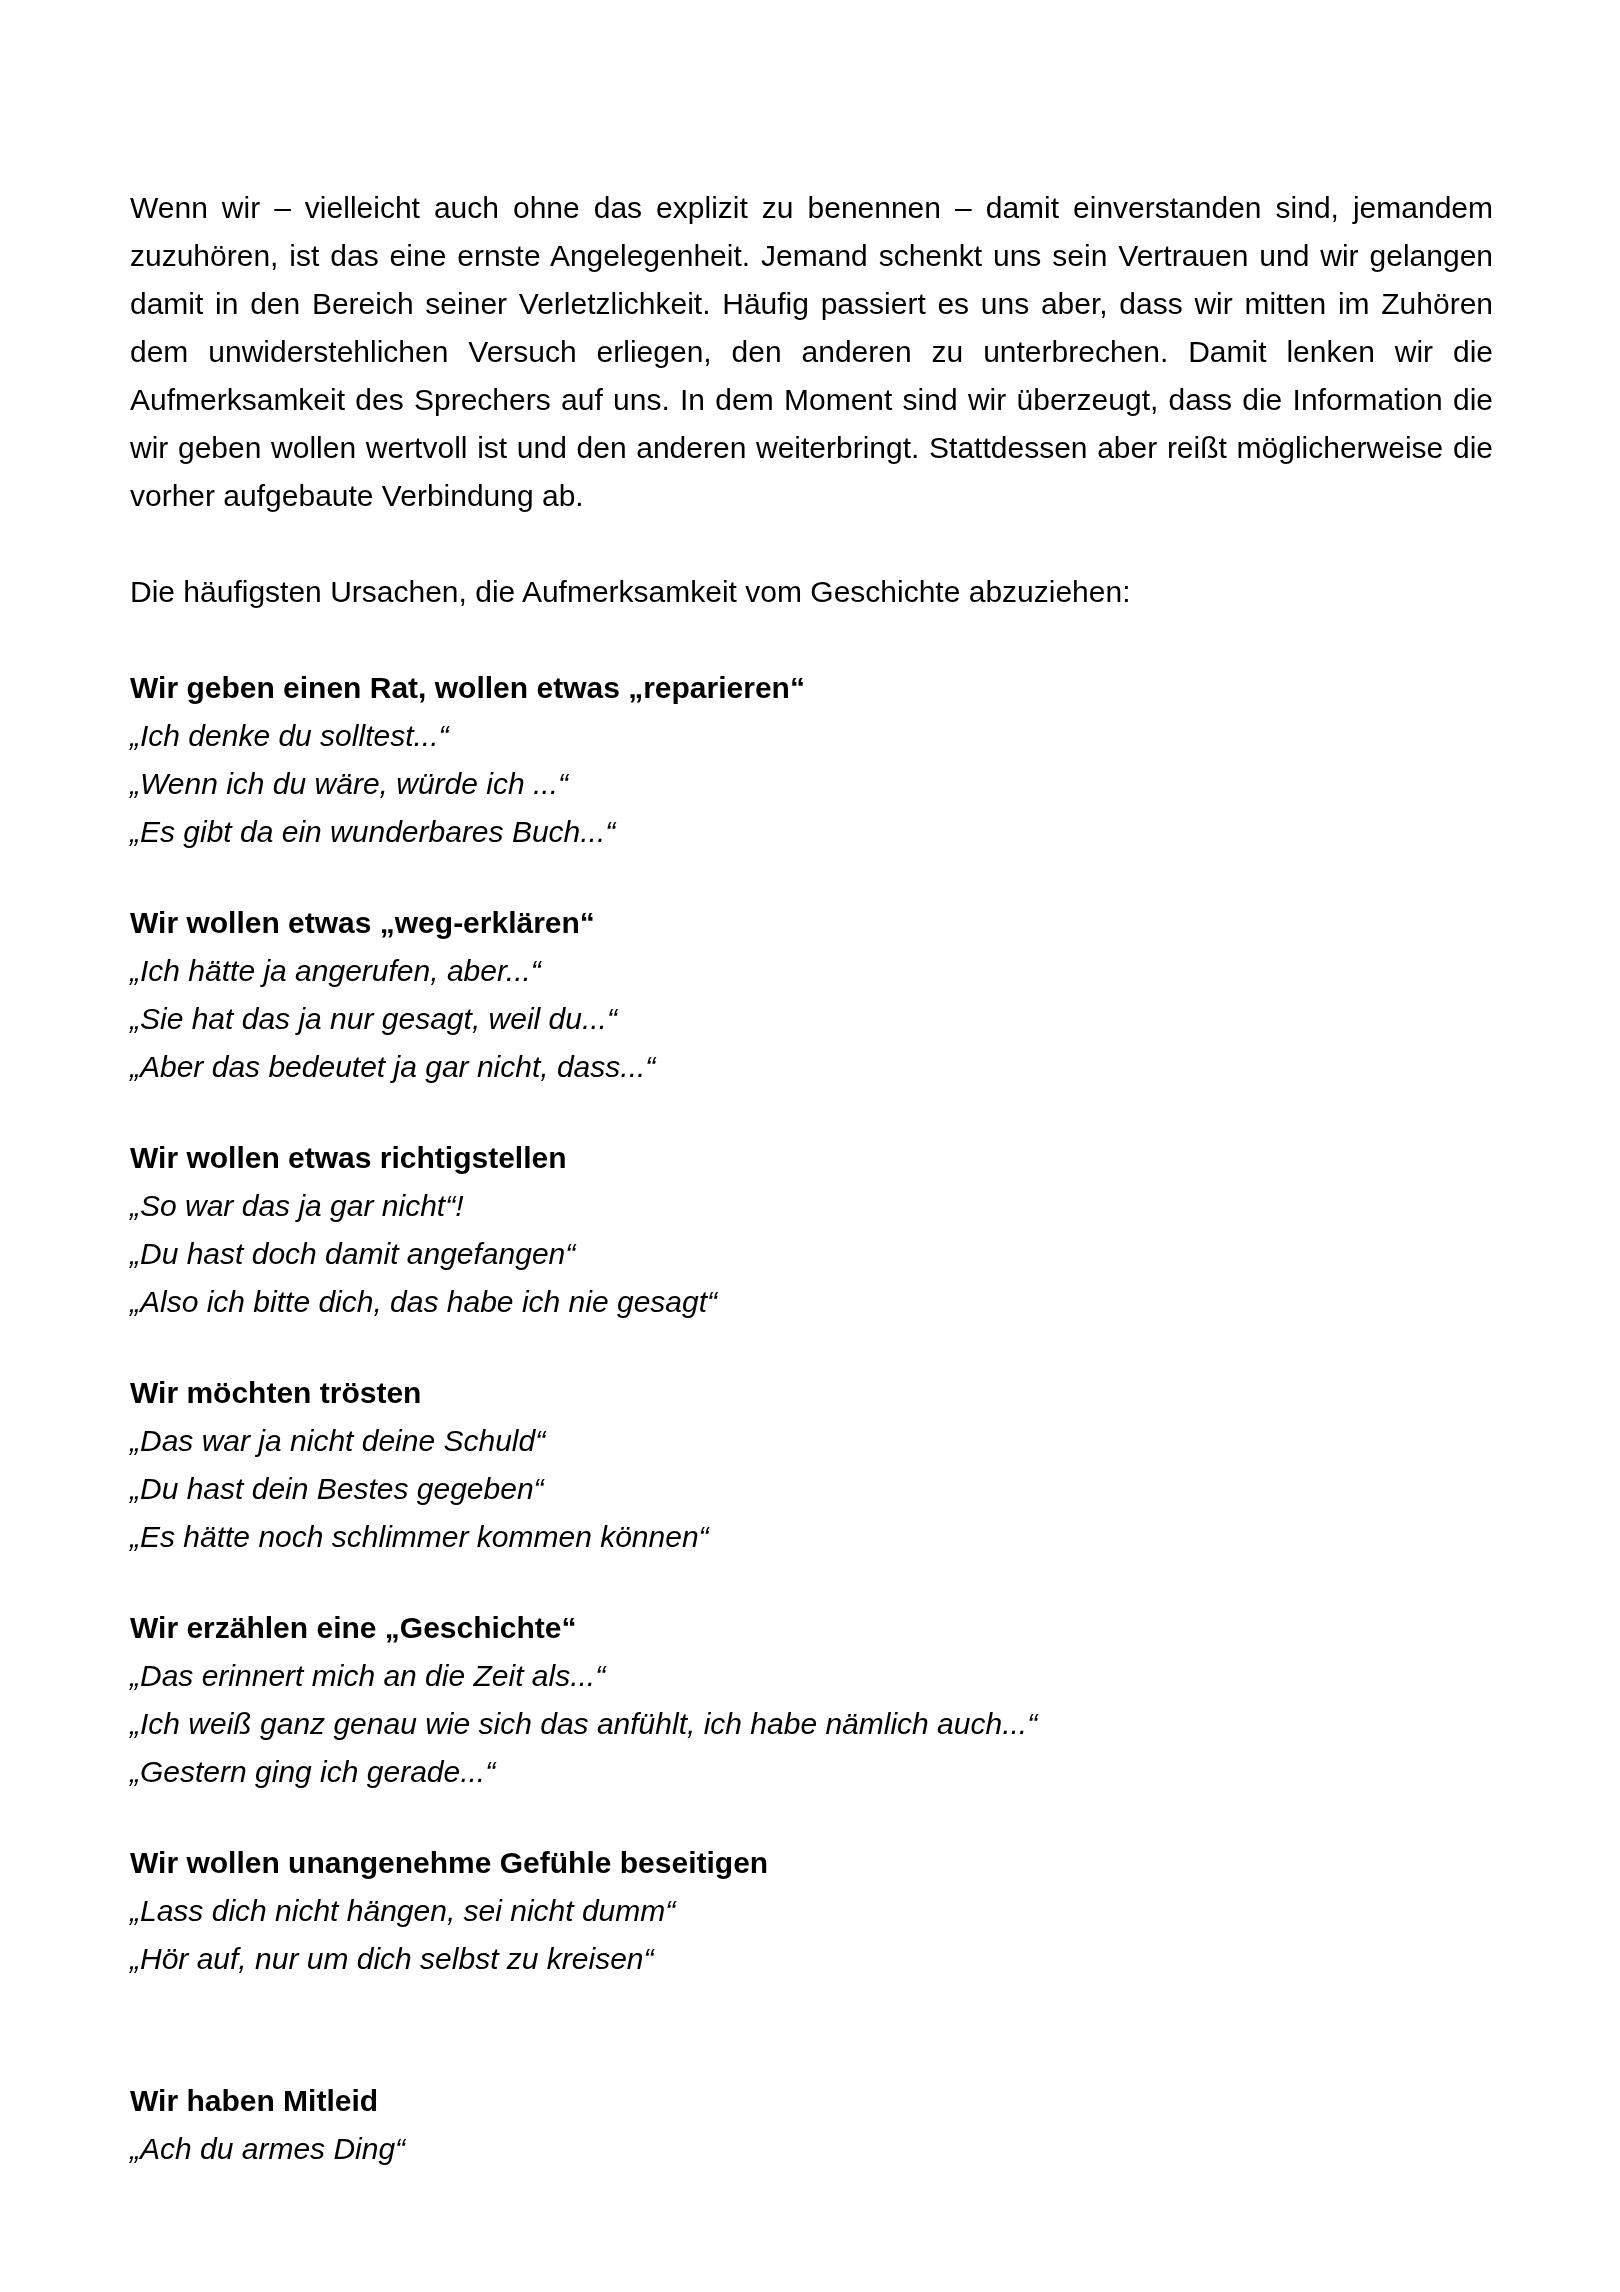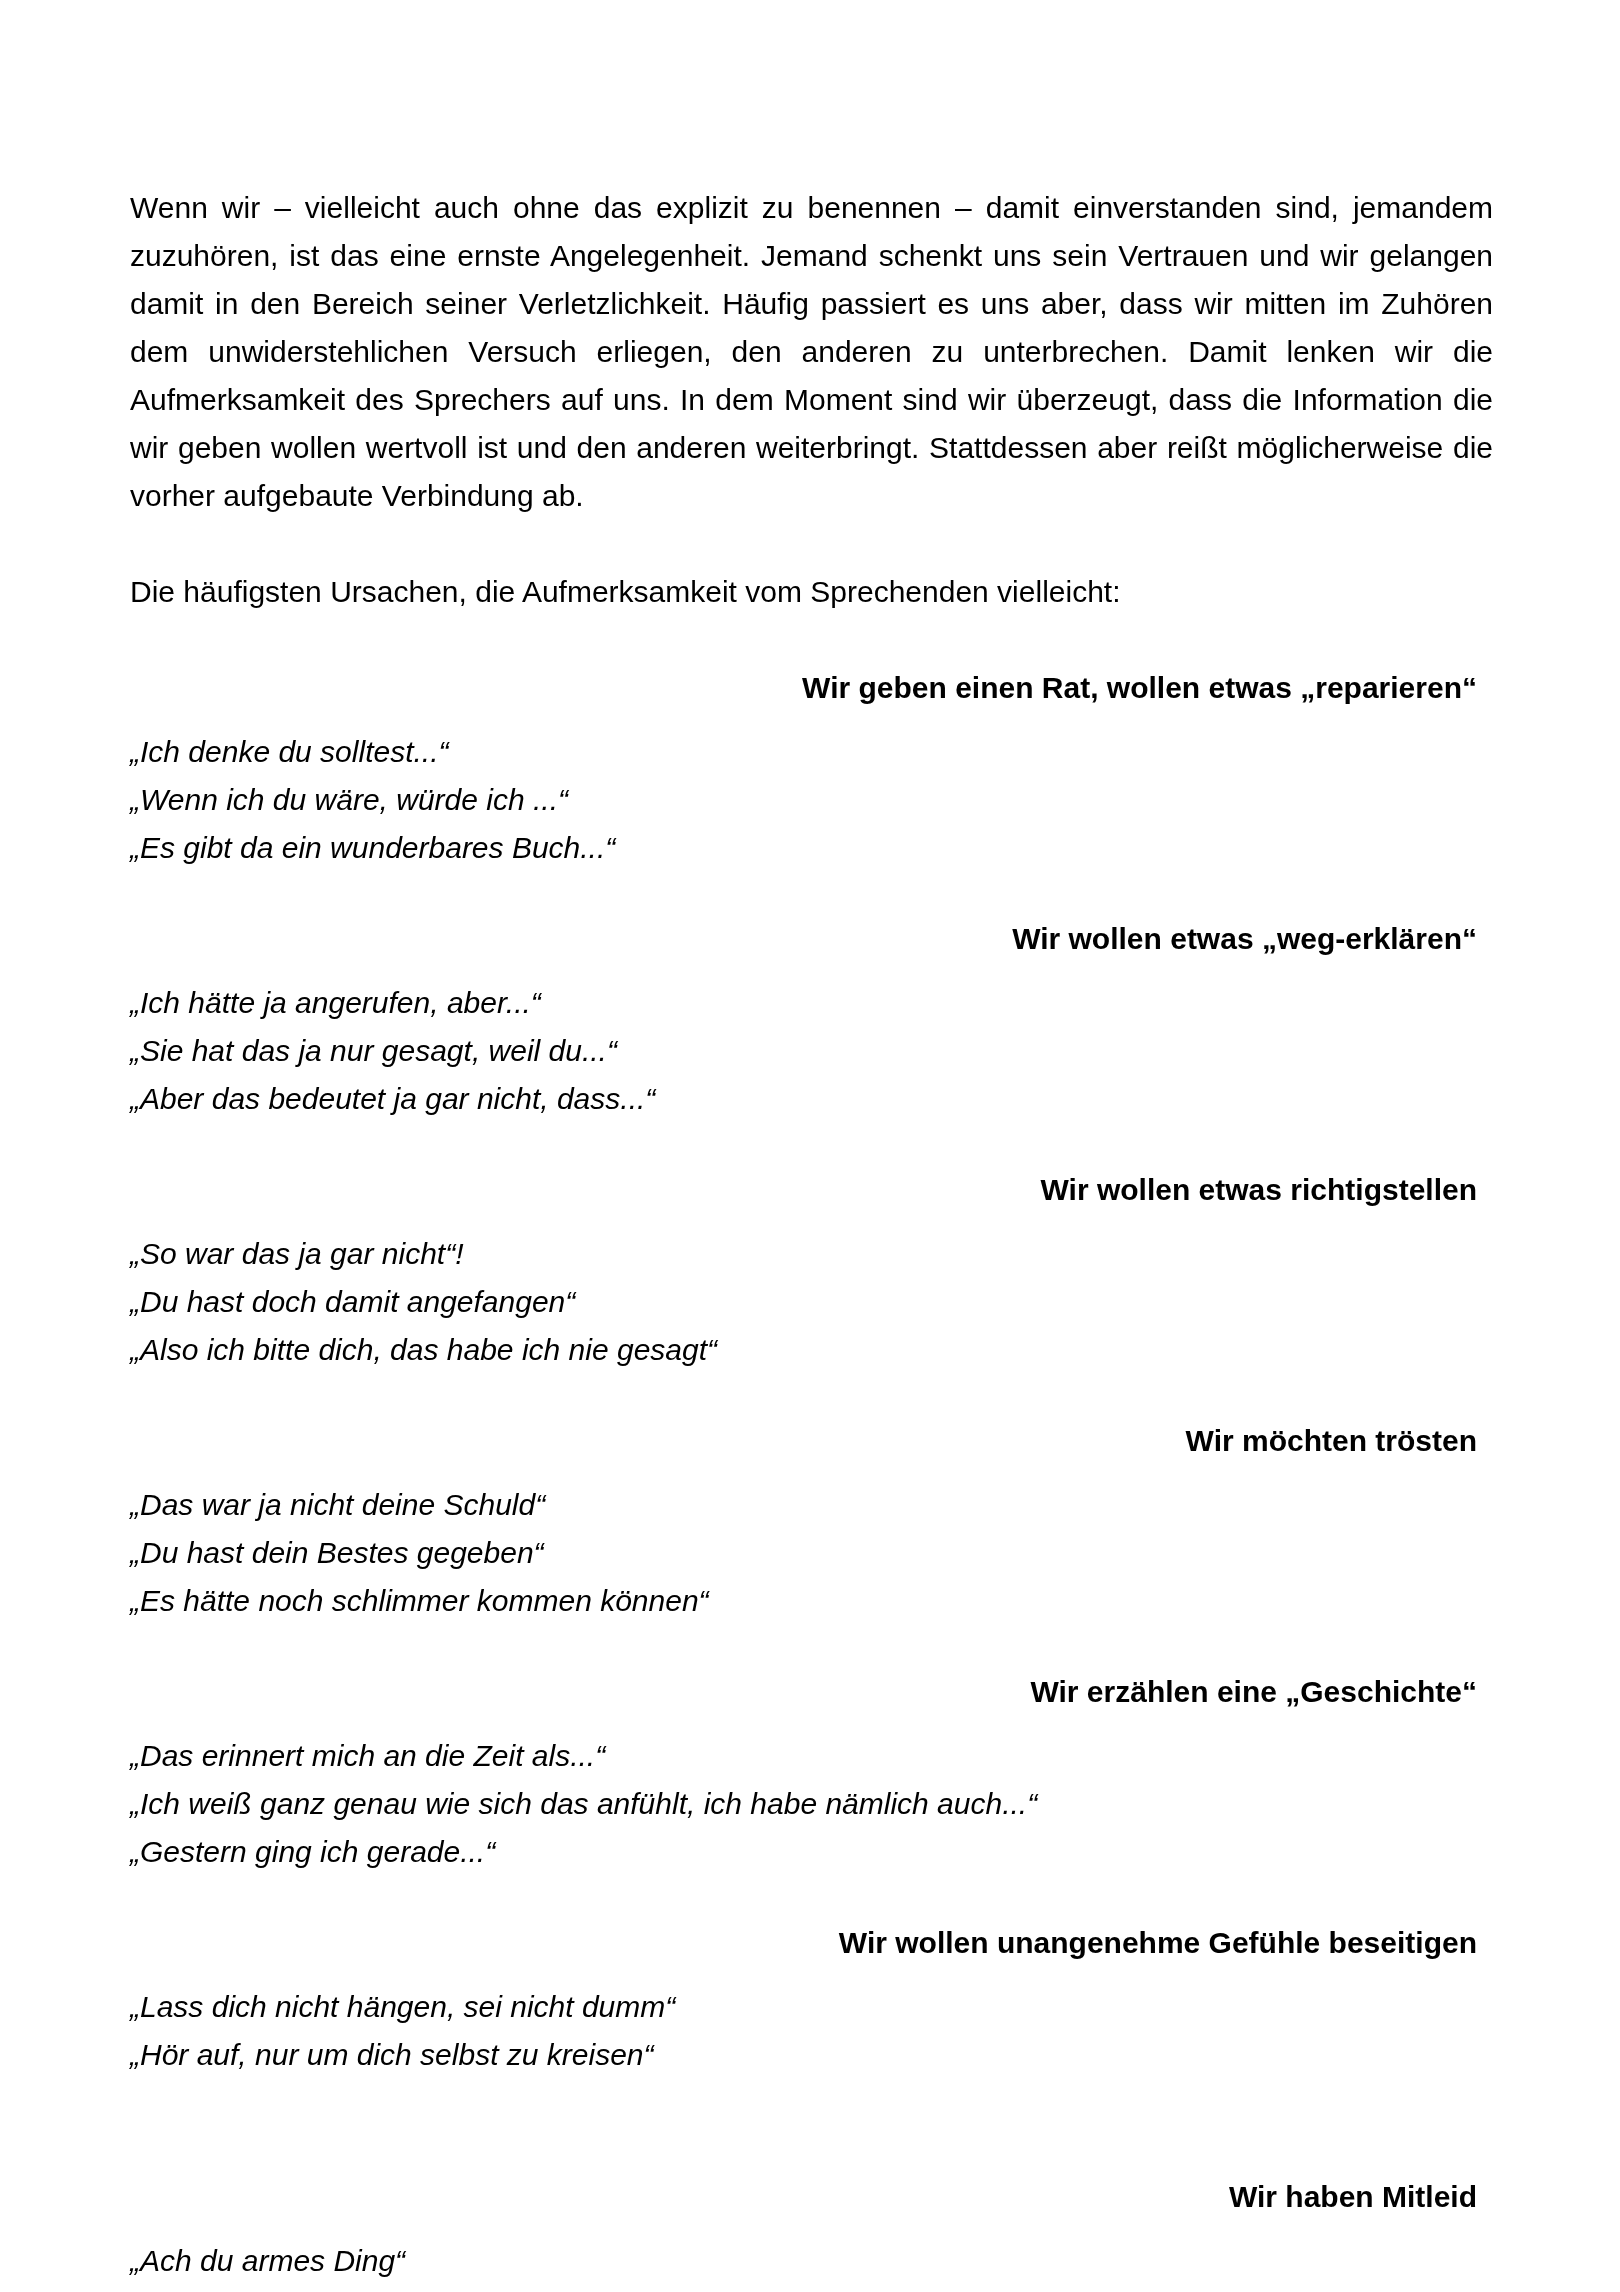--- a/index.html
+++ b/index.html
@@ -44,39 +44,38 @@
   .obstacle {
     margin: 0 0 43px 0;
   }
   .obstacle.extra-gap {
     margin-top: 94px;
   }
   .obstacle-title {
     font-size: 30px;
     line-height: 48px;
     font-weight: bold;
-    margin: 16px;
-    text-align: right;
+    margin: 0;
   }
   .quote {
     font-size: 30px;
     line-height: 48px;
     font-style: italic;
     margin: 0;
   }
 </style>
 </head>
 <body>
 
 <div class="page">
 
   <p class="intro">Wenn wir – vielleicht auch ohne das explizit zu benennen – damit einverstanden sind, jemandem zuzuhören, ist das eine ernste Angelegenheit. Jemand schenkt uns sein Vertrauen und wir gelangen damit in den Bereich seiner Verletzlichkeit. Häufig passiert es uns aber, dass wir mitten im Zuhören dem unwiderstehlichen Versuch erliegen, den anderen zu unterbrechen. Damit lenken wir die Aufmerksamkeit des Sprechers auf uns. In dem Moment sind wir überzeugt, dass die Information die wir geben wollen wertvoll ist und den anderen weiterbringt. Stattdessen aber reißt möglicherweise die vorher aufgebaute Verbindung ab.</p>
 
 
-  <p class="sub-heading">Die häufigsten Ursachen, die Aufmerksamkeit vom Sprechenden vielleicht:</p>
+  <p class="sub-heading">Die häufigsten Ursachen, die Aufmerksamkeit vom Geschichte abzuziehen:</p>
 
   <div id="sections">
       <section class="obstacle">
         <h2 class="obstacle-title">Wir geben einen Rat, wollen etwas „reparieren“</h2>
         <p class="quote">„Ich denke du solltest...“</p>
         <p class="quote">„Wenn ich du wäre, würde ich ...“</p>
         <p class="quote">„Es gibt da ein wunderbares Buch...“</p>
       </section>
       <section class="obstacle">
         <h2 class="obstacle-title">Wir wollen etwas „weg-erklären“</h2>

